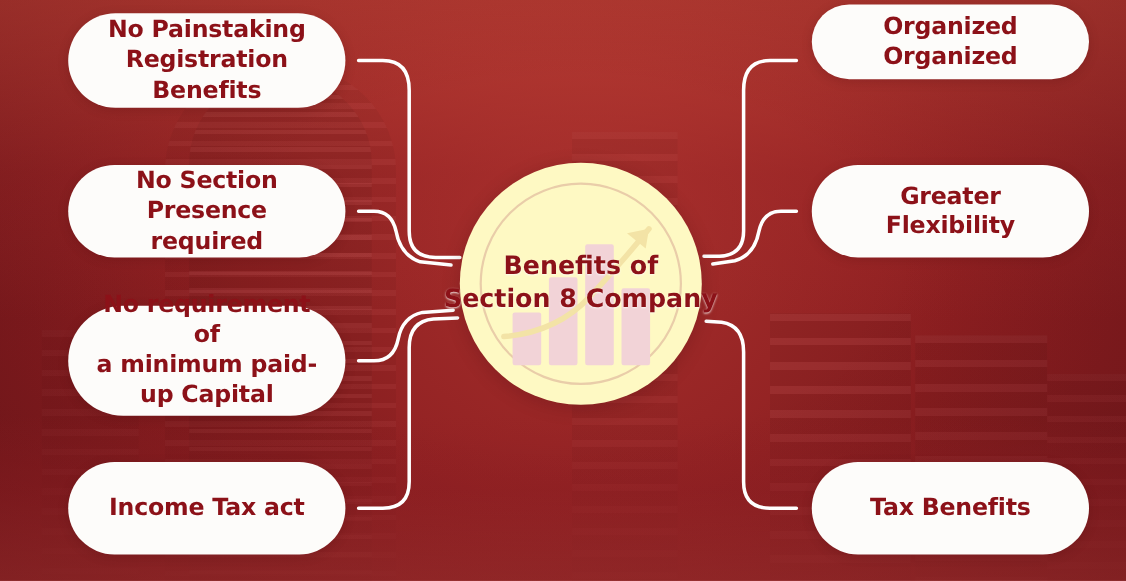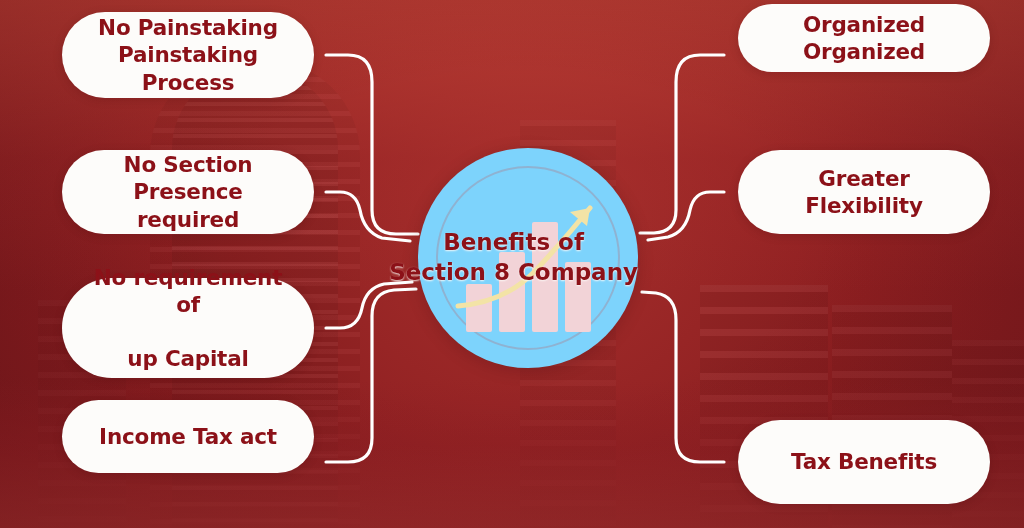--- a/index.html
+++ b/index.html
@@ -137,38 +137,38 @@
     font-size: 21.5px;
     line-height: 1.26;
     letter-spacing: -0.2px;
     font-family: "DejaVu Sans", sans-serif;
   }
 
   
   #pill-l1 { left: 62px;  top: 12px;  width: 252px; height: 86px; }
   #pill-l2 { left: 62px;  top: 150px; width: 252px; height: 84px; }
   #pill-l3 { left: 62px;  top: 278px; width: 252px; height: 100px; align-items: flex-end; }
-  #pill-l4 { left: 62px;  top: 400px; width: 252px; height: 73px; }
+  #pill-l4 { left: 62px;  top: 420px; width: 252px; height: 84px; }
 
   
   #pill-r1 { left: 738px; top: 4px;  width: 252px; height: 68px; }
   #pill-r2 { left: 738px; top: 150px; width: 252px; height: 84px; }
   #pill-r3 { left: 738px; top: 420px; width: 252px; height: 84px; text-align: right; }
 
   
   #center-node {
     position: absolute;
     left: 418px; top: 148px;
     width: 220px; height: 220px;
     border-radius: 50%;
-    background: #7dd3fc;
+    background: #fef9c3;
     box-shadow: 0 3px 16px rgba(60,8,12,0.22);
     display: flex;
     align-items: center;
-    justify-content: flex-end;
+    justify-content: center;
     overflow: visible;
   }
   #center-node .inner-ring {
     position: absolute;
     left: 18px; top: 18px; right: 18px; bottom: 18px;
     border-radius: 50%;
     border: 2px solid rgba(186,104,110,0.30);
   }
   .watermark {
     position: absolute;
@@ -220,35 +220,35 @@
 
       <path d="M724 192 L710 192 Q694 192 690 210 Q686 232 668 237 L648 240"></path>
 
       <path d="M724 462 L700 462 Q676 462 676 438 L676 320 Q676 296 656 293 L642 292"></path>
     </g>
   </svg>
 
   <div class="pill" id="pill-l1">
     <div class="pill-text">
       <span>No Painstaking</span><br>
-      <span>Painstaking Process</span>
+      <span>Registration Benefits</span>
     </div>
   </div>
 
   <div class="pill" id="pill-l2">
     <div class="pill-text">
       <span>No Section</span><br>
       <span>Presence required</span>
     </div>
   </div>
 
   <div class="pill" id="pill-l3">
     <div class="pill-text">
       <span>No requirement of</span><br>
-      <br>
+      <span>a minimum paid-</span><br>
       <span>up Capital</span>
     </div>
   </div>
 
   <div class="pill" id="pill-l4">
     <div class="pill-text">
       <span>Income Tax act</span>
     </div>
   </div>
 

